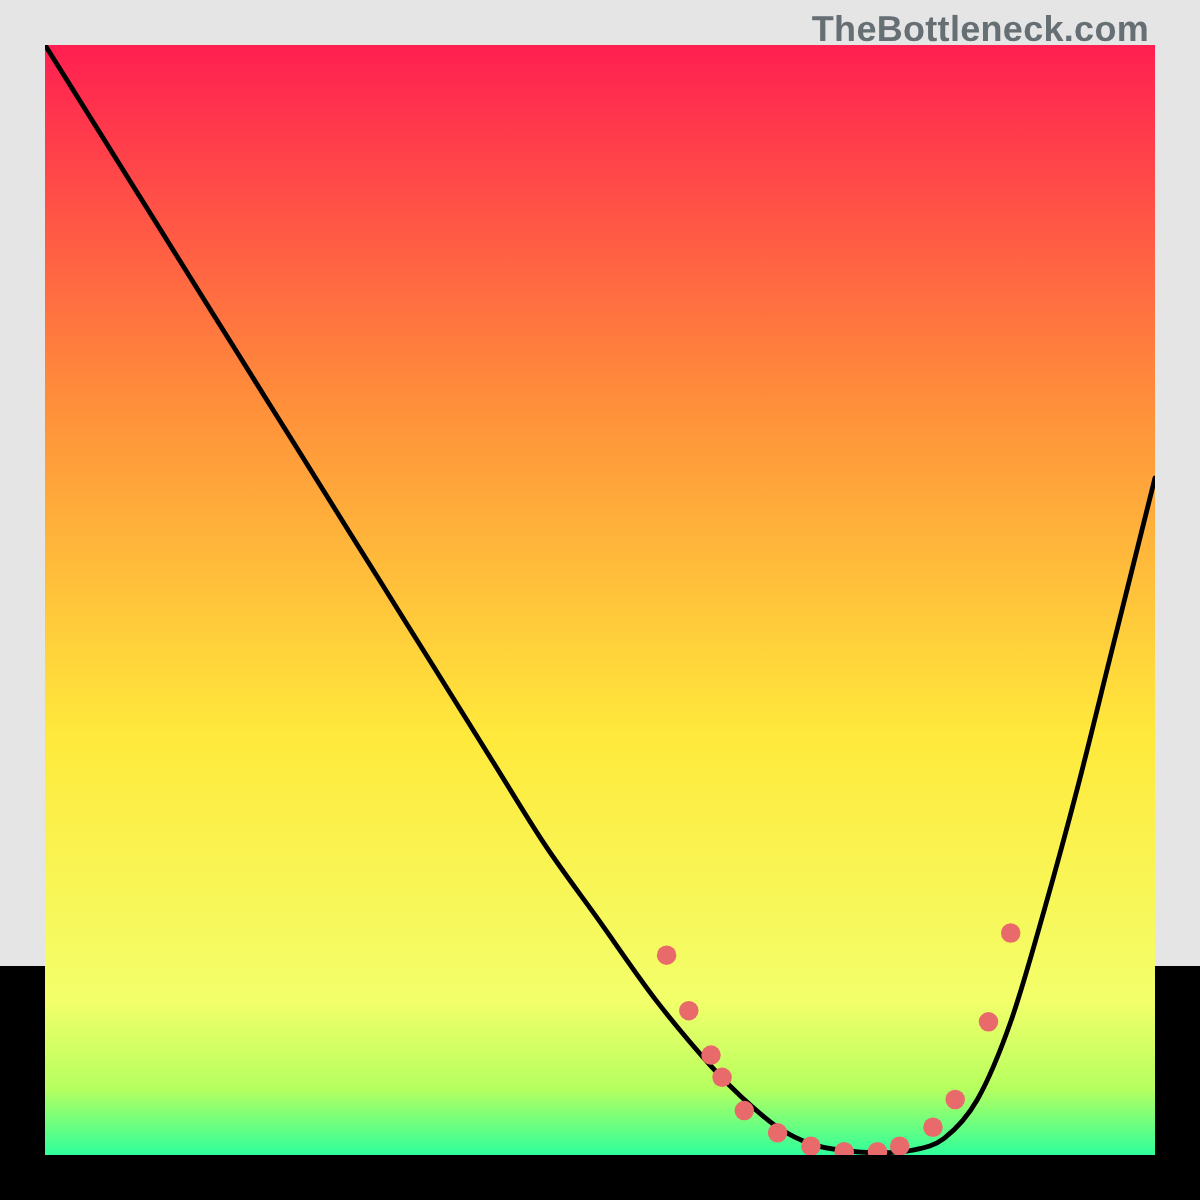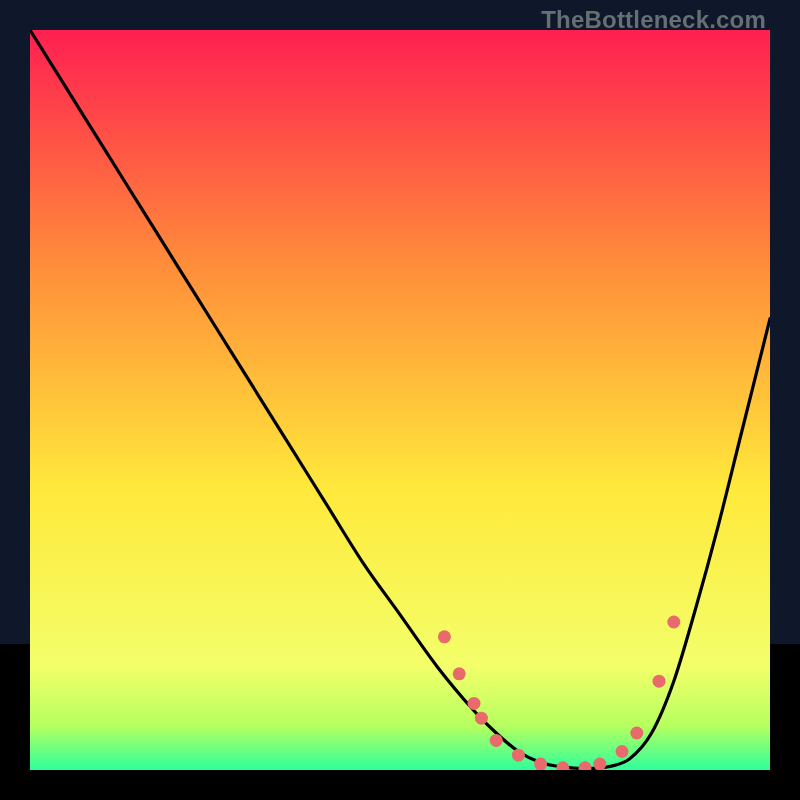--- a/index.html
+++ b/index.html
@@ -8,21 +8,21 @@
     width: 800px;
     height: 800px;
     overflow: hidden;
     background: #000;
     font-family: Arial, Helvetica, sans-serif;
   }
   .frame {
     position: absolute;
     left: 0; top: 0;
     width: 800px; height: 644px;
-    background: #0f172a;
+    background: #e5e5e5;
   }
   .plot {
     position: absolute;
     left: 30px;
     top: 30px;
     width: 740px;
     height: 740px;
     overflow: hidden;
   }
   .gradient {

